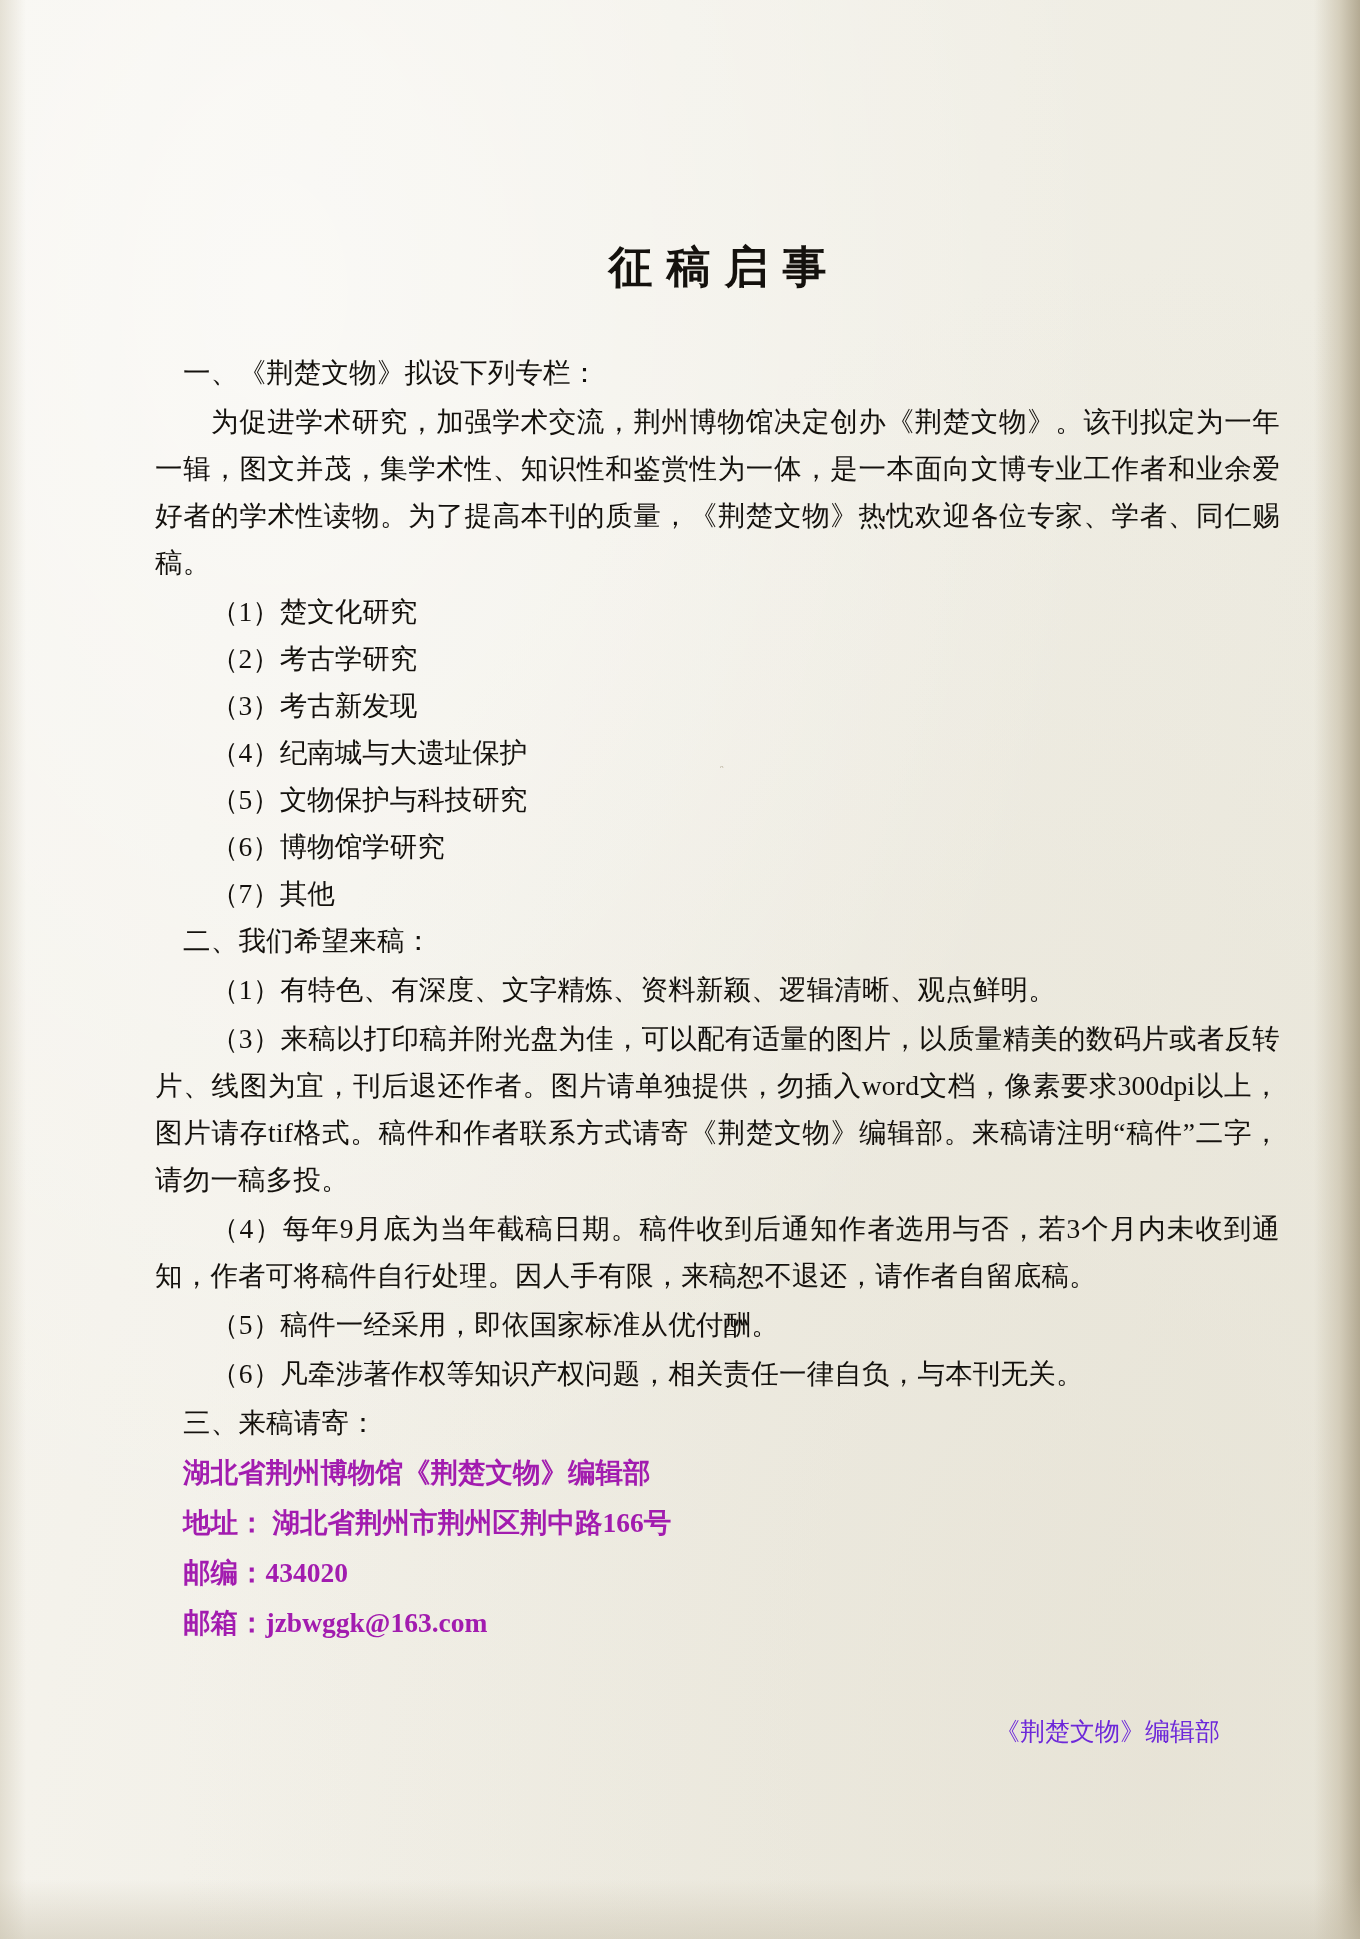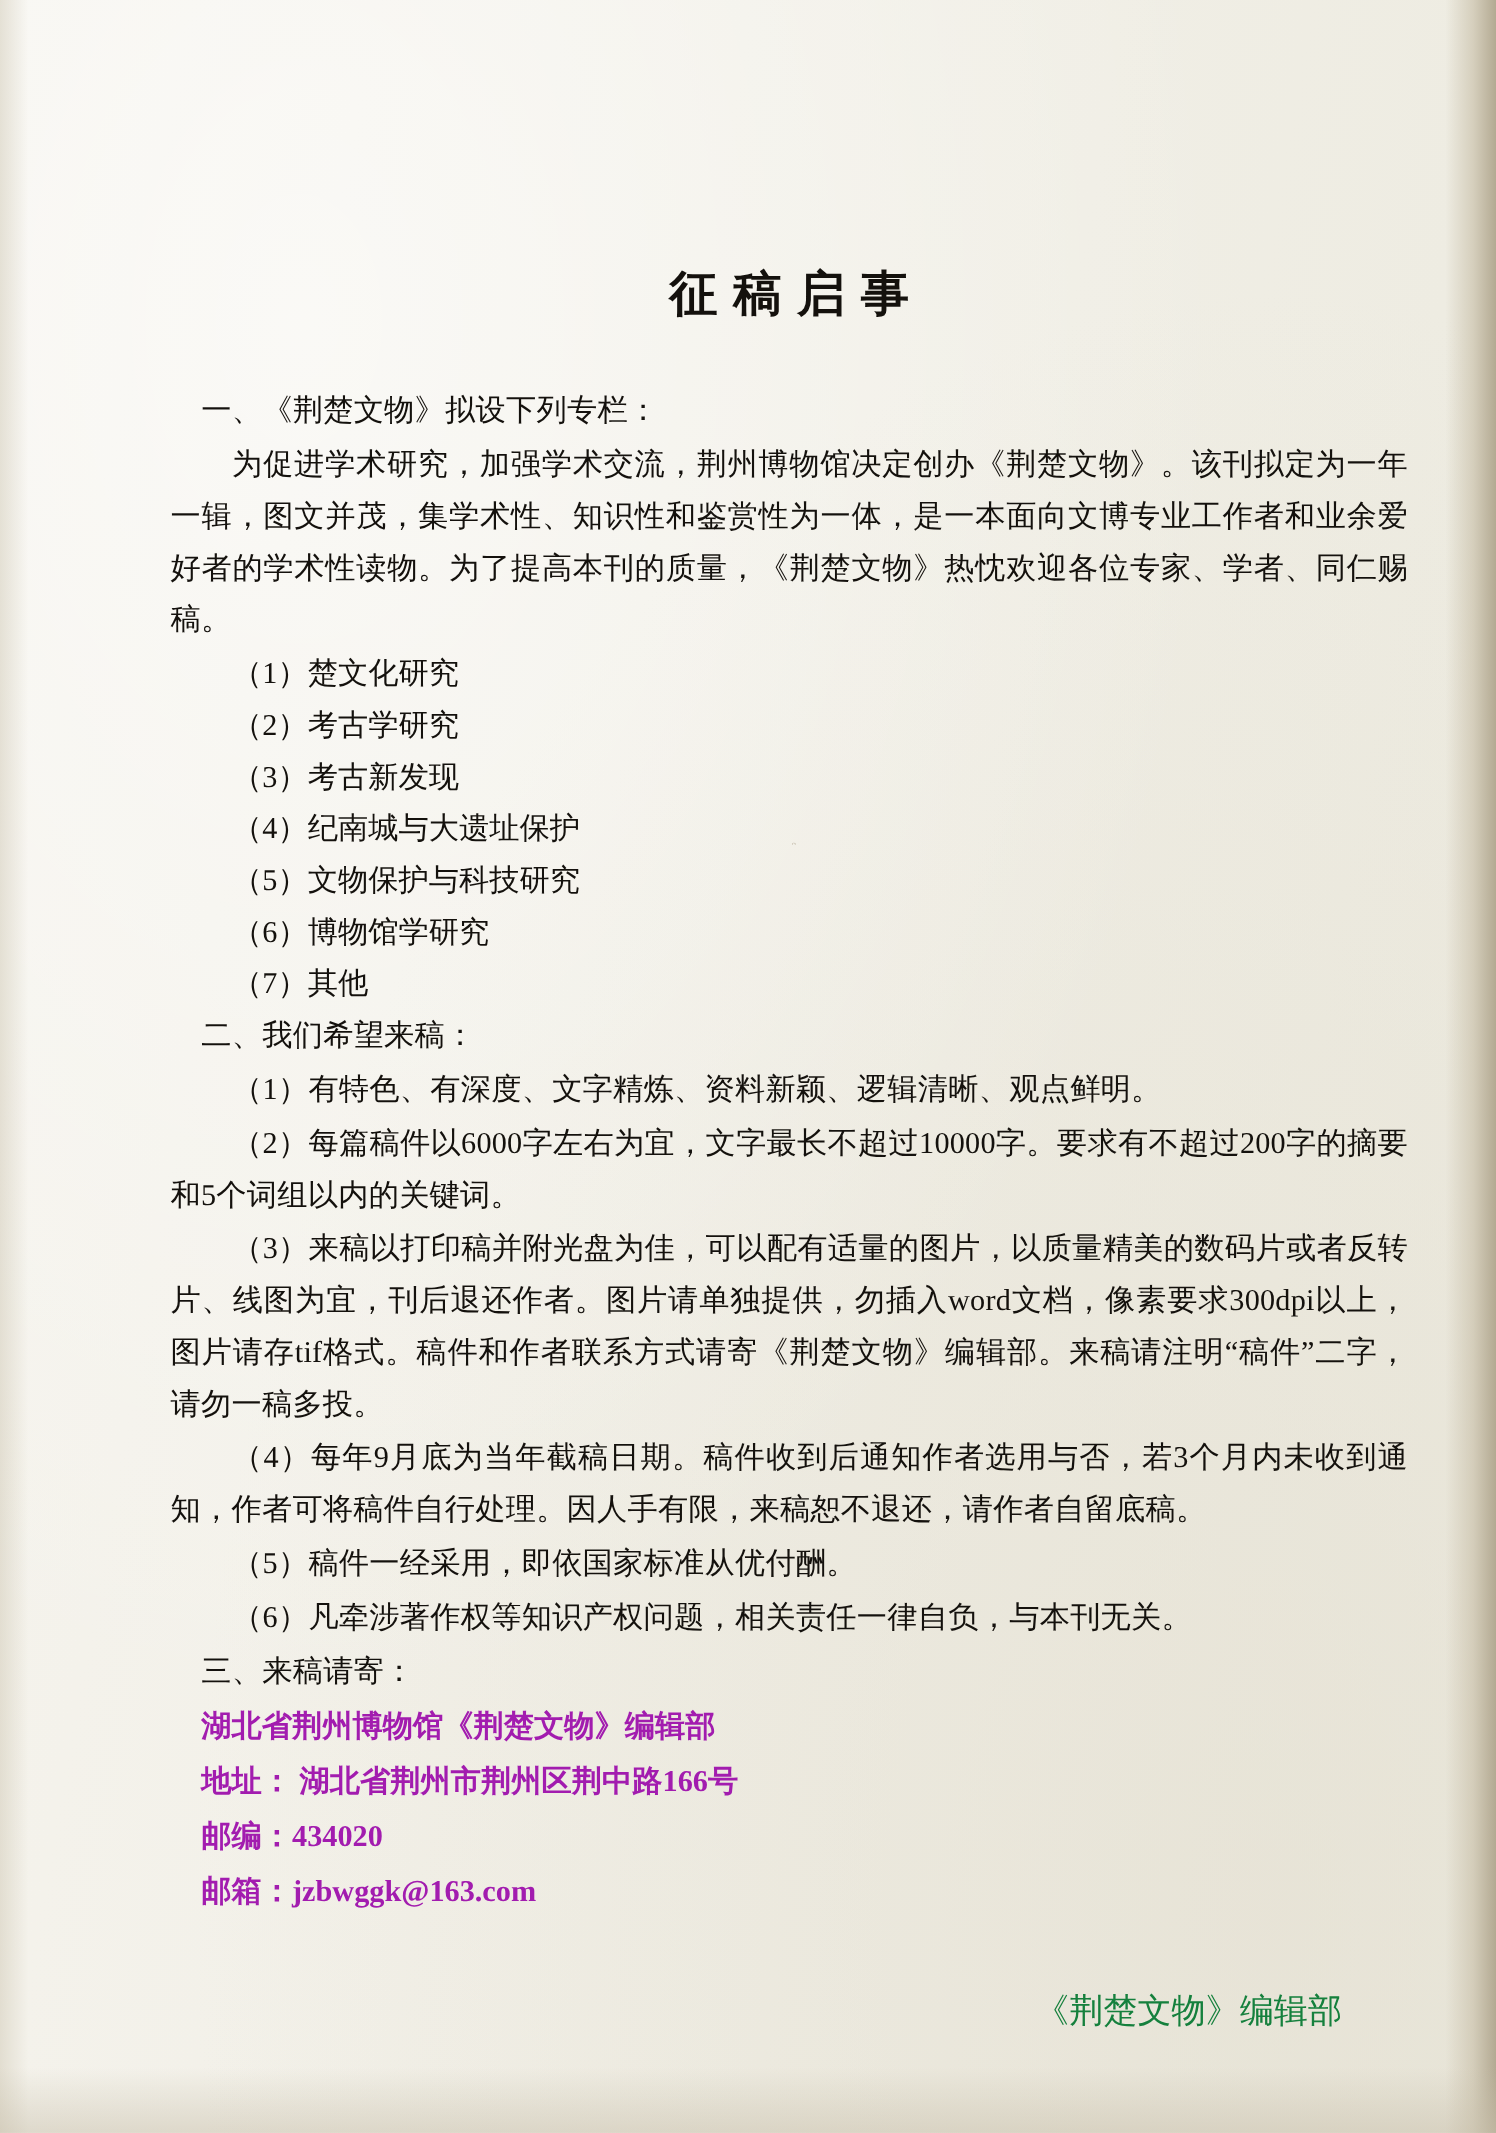--- a/index.html
+++ b/index.html
@@ -93,23 +93,23 @@
     line-height: 50px;
     color: #a21caf;
     text-indent: 28px;
     font-weight: bold;
   }
 
   .signature {
     margin-top: 62px;
     text-align: right;
     padding-right: 60px;
-    font-size: 31px;
+    font-size: 25px;
     line-height: 44px;
-    color: #15803d;
+    color: #6d28d9;
   }
 
   .speck {
     position: absolute;
     z-index: 3;
     color: #a79c84;
     font-size: 12px;
     pointer-events: none;
   }
 </style>
@@ -132,21 +132,20 @@
     <p class="list-line">（1）楚文化研究</p>
     <p class="list-line">（2）考古学研究</p>
     <p class="list-line">（3）考古新发现</p>
     <p class="list-line">（4）纪南城与大遗址保护</p>
     <p class="list-line">（5）文物保护与科技研究</p>
     <p class="list-line">（6）博物馆学研究</p>
     <p class="list-line">（7）其他</p>
 
     <p class="para indent1">二、我们希望来稿：</p>
     <p class="para indent2">（1）有特色、有深度、文字精炼、资料新颖、逻辑清晰、观点鲜明。</p>
-    <p class="para indent2">（2）每篇稿件以6000字左右为宜，文字最长不超过10000字。要求有不超过200字的摘要和5个词组以内的关键词。</p>
     <p class="para indent2">（3）来稿以打印稿并附光盘为佳，可以配有适量的图片，以质量精美的数码片或者反转片、线图为宜，刊后退还作者。图片请单独提供，勿插入word文档，像素要求300dpi以上，图片请存tif格式。稿件和作者联系方式请寄《荆楚文物》编辑部。来稿请注明“稿件”二字，请勿一稿多投。</p>
     <p class="para indent2">（4）每年9月底为当年截稿日期。稿件收到后通知作者选用与否，若3个月内未收到通知，作者可将稿件自行处理。因人手有限，来稿恕不退还，请作者自留底稿。</p>
     <p class="para indent2">（5）稿件一经采用，即依国家标准从优付酬。</p>
     <p class="para indent2">（6）凡牵涉著作权等知识产权问题，相关责任一律自负，与本刊无关。</p>
 
     <p class="para indent1">三、来稿请寄：</p>
     <p class="contact-line">湖北省荆州博物馆《荆楚文物》编辑部</p>
     <p class="contact-line">地址： 湖北省荆州市荆州区荆中路166号</p>
     <p class="contact-line">邮编：434020</p>
     <p class="contact-line">邮箱：jzbwggk@163.com</p>

